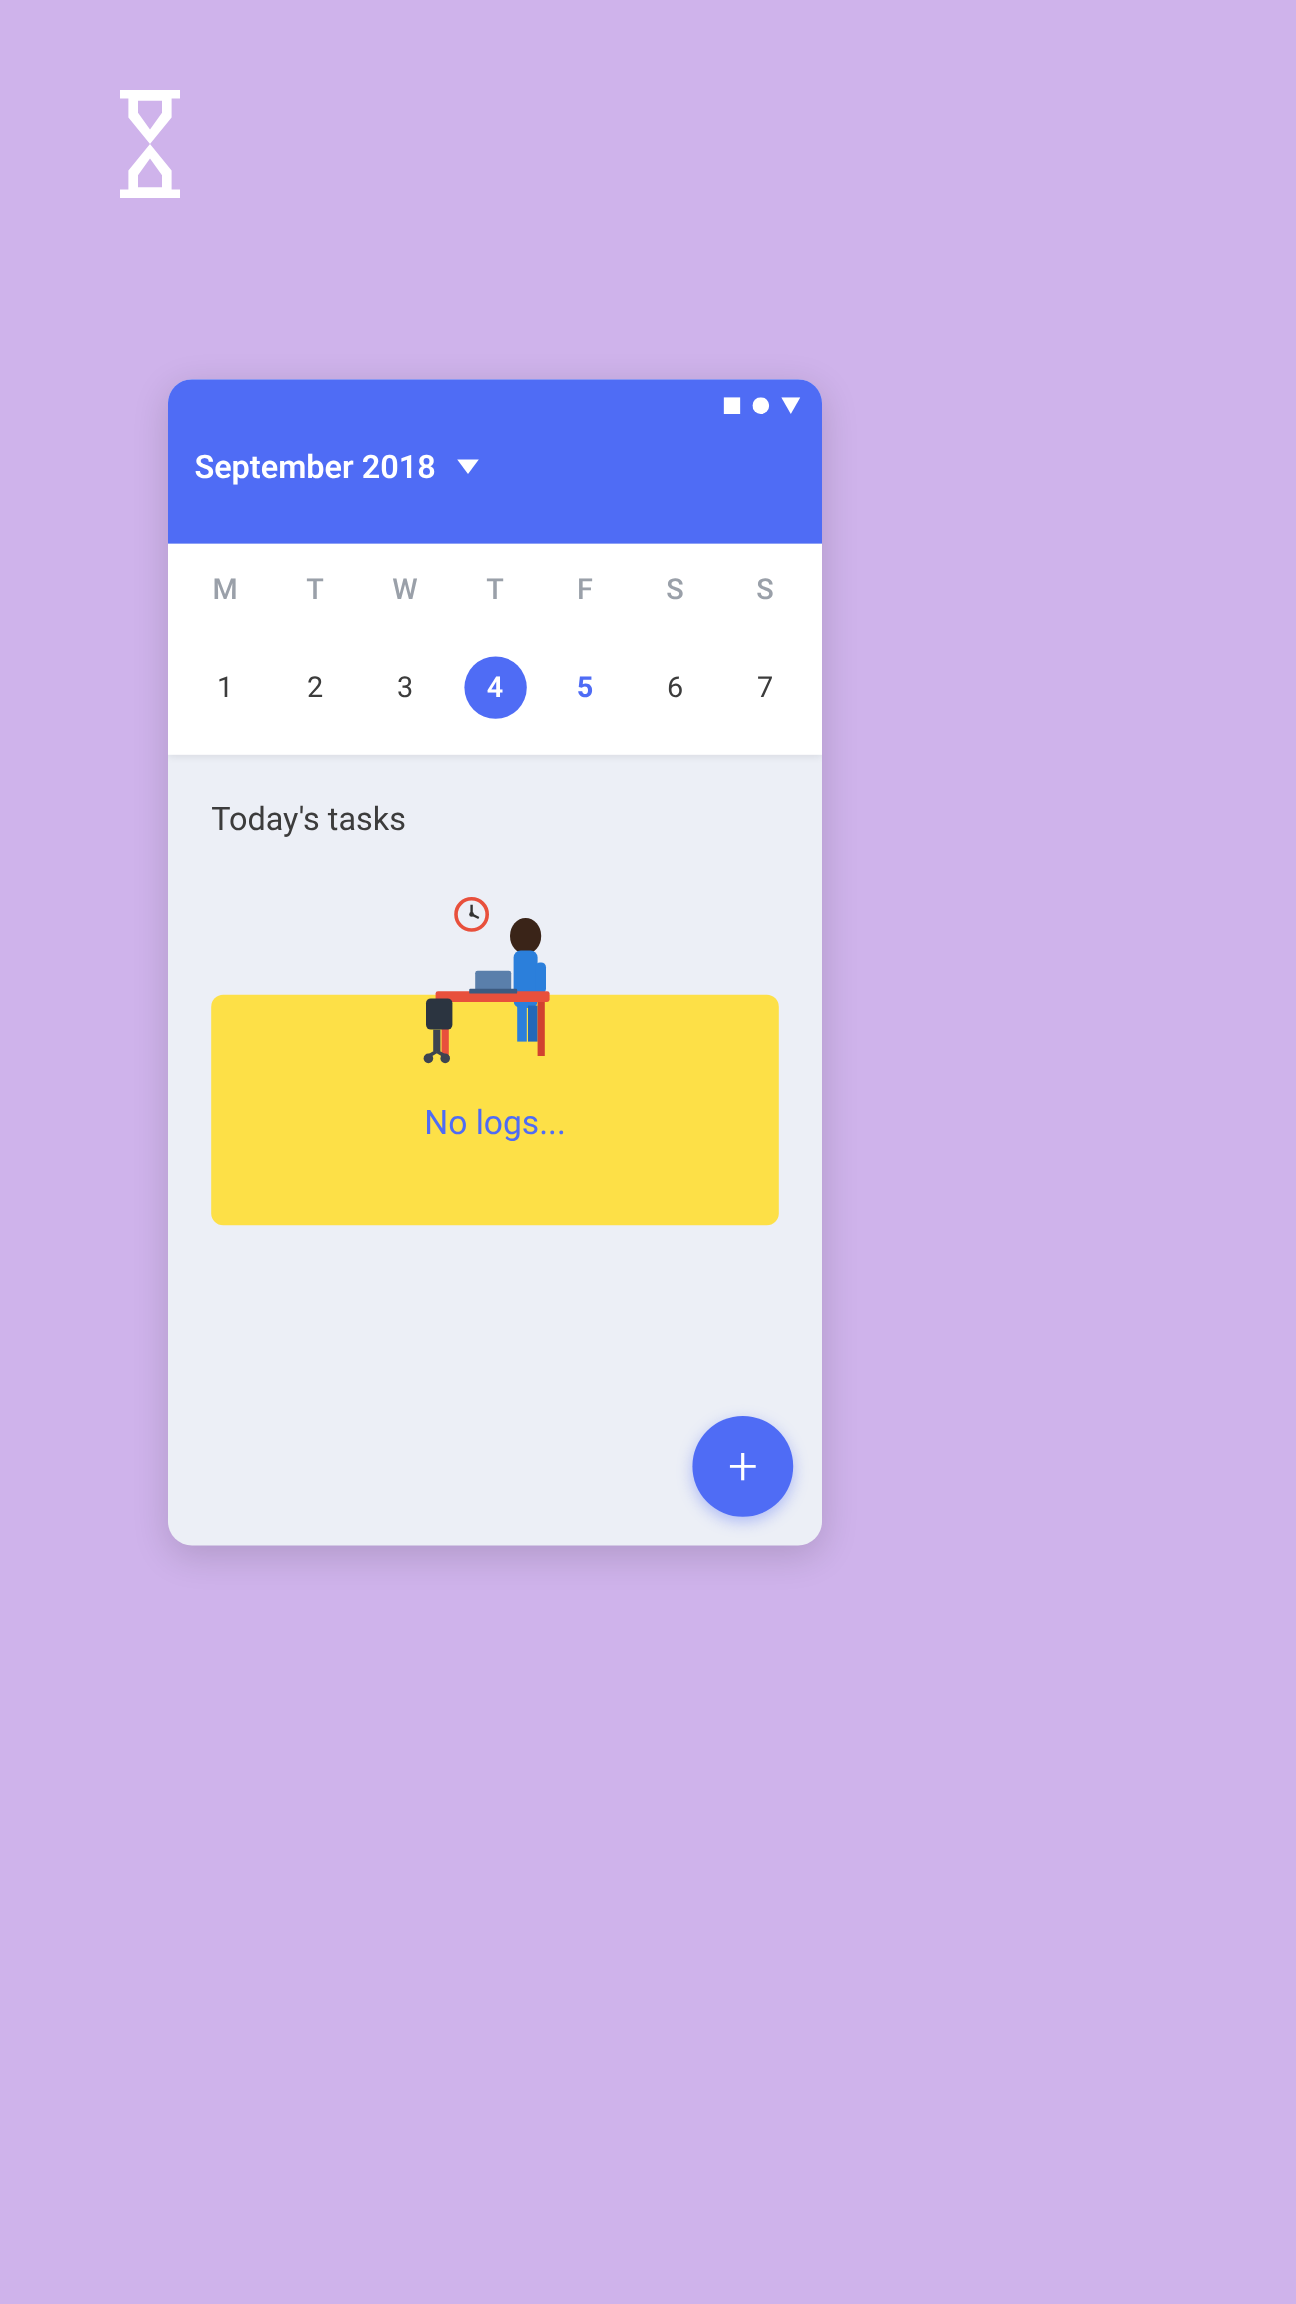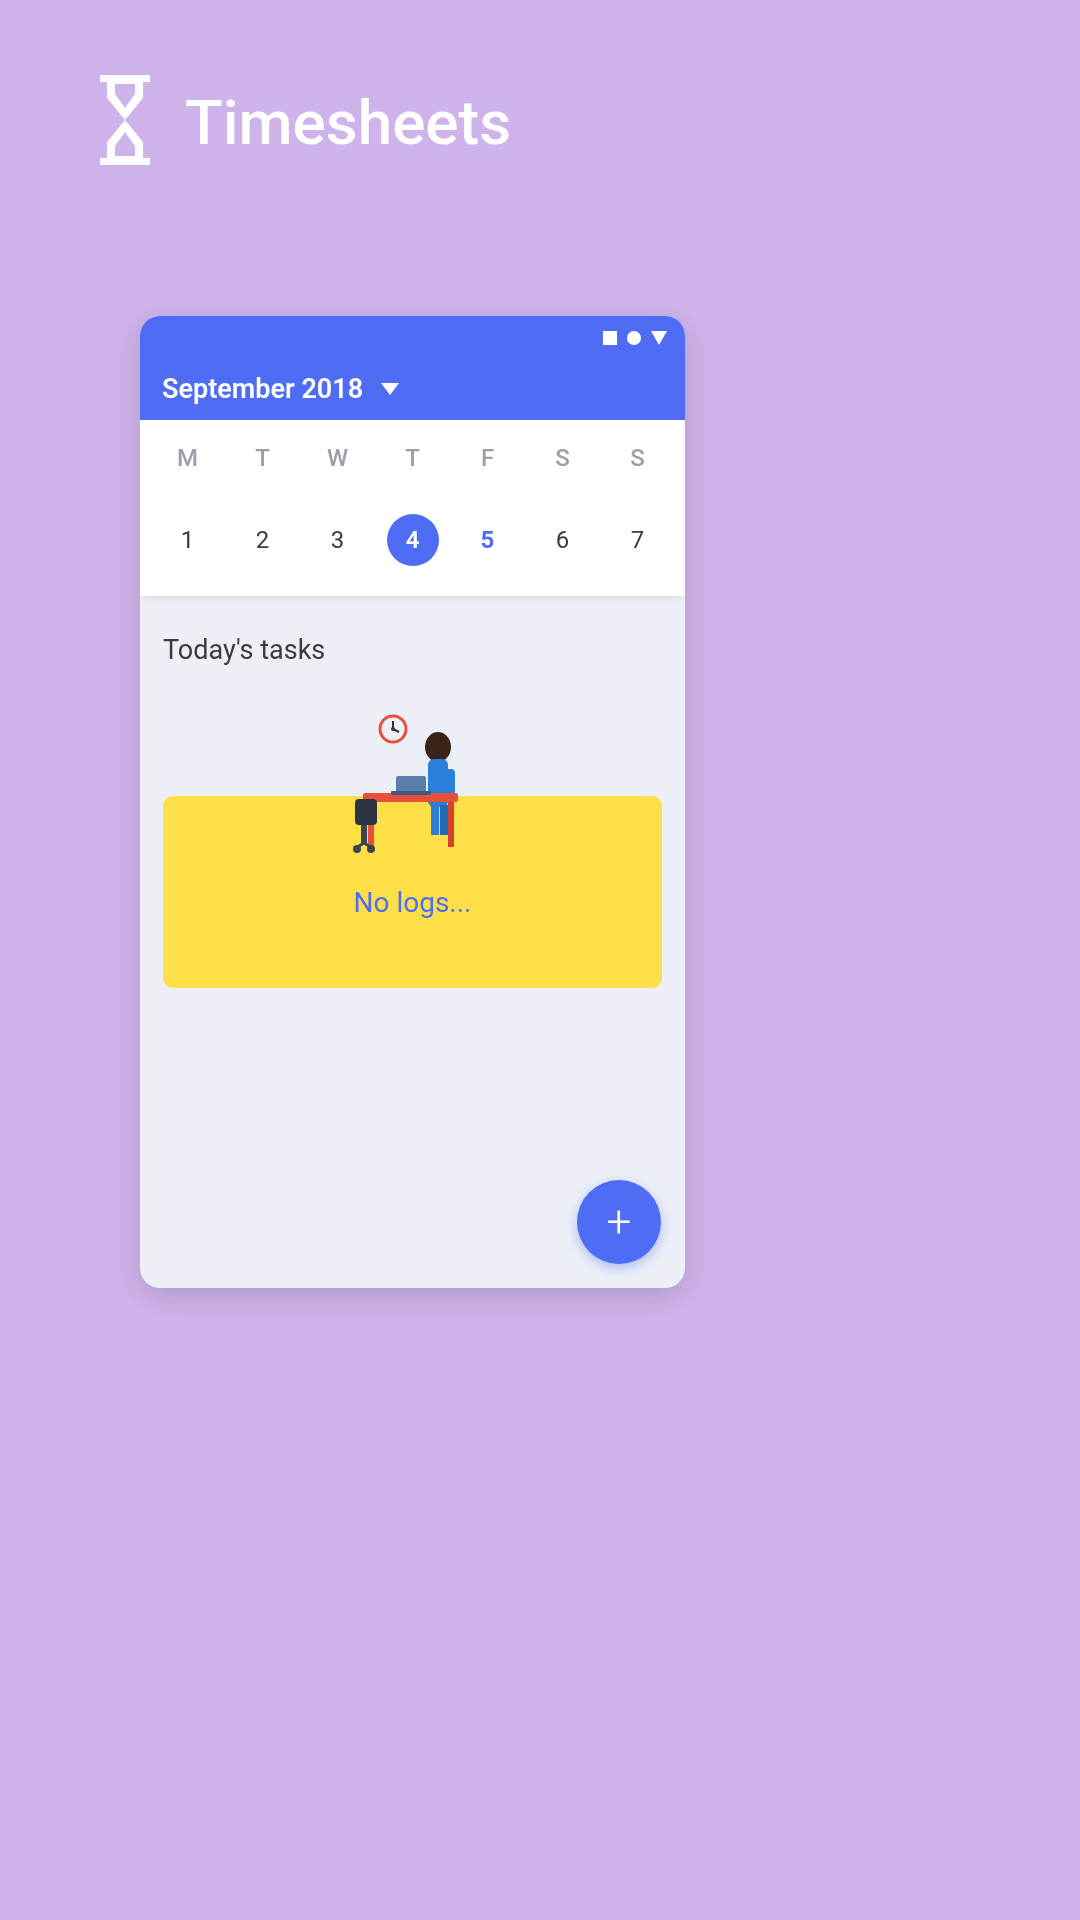--- a/index.html
+++ b/index.html
@@ -43,21 +43,21 @@
       width: 545px;
       height: 972px;
       background: #ECEFF6;
       border-radius: 20px;
       overflow: hidden;
       box-shadow: 0 8px 30px rgba(0,0,0,0.15);
     }
     
     .app-header {
       background: #4F6CF5;
-      height: 104px;
+      height: 137px;
       position: relative;
     }
     
     .status-bar {
       display: flex;
       justify-content: flex-end;
       align-items: center;
       padding: 14px 18px 0 0;
       gap: 10px;
     }
@@ -168,21 +168,21 @@
       color: white;
       font-weight: 600;
     }
     
     .date-cell.highlighted {
       color: #4F6CF5;
       font-weight: 700;
     }
     
     .tasks-section {
-      padding: 38px 23px;
+      padding: 38px 36px;
     }
     
     .tasks-title {
       color: #3C3C3C;
       font-size: 27px;
       font-weight: 400;
     }
     
     .empty-card {
       background: #fde047;
@@ -239,21 +239,20 @@
   </style>
 </head>
 <body>
 
 <div class="app-logo-section">
   <span>
     <svg class="logo-icon" viewBox="0 0 80 100">
       <path d="M 15 5 L 65 5 L 65 12 L 58 12 L 58 28 L 40 50 L 58 72 L 58 88 L 65 88 L 65 95 L 15 95 L 15 88 L 22 88 L 22 72 L 40 50 L 22 28 L 22 12 L 15 12 Z M 30 14 L 30 24 L 40 38 L 50 24 L 50 14 Z M 30 86 L 50 86 L 50 76 L 40 62 L 30 76 Z" fill="white"></path>
     </svg>
   </span>
-  <span class="app-name">Timesheets</span>
 </div>
 
 <div class="phone-frame">
 
   <div class="app-header">
     <div class="status-bar">
       <span class="status-icon">
         <svg width="14" height="14" viewBox="0 0 14 14">
             <rect width="14" height="14" fill="white"></rect>
           </svg>

